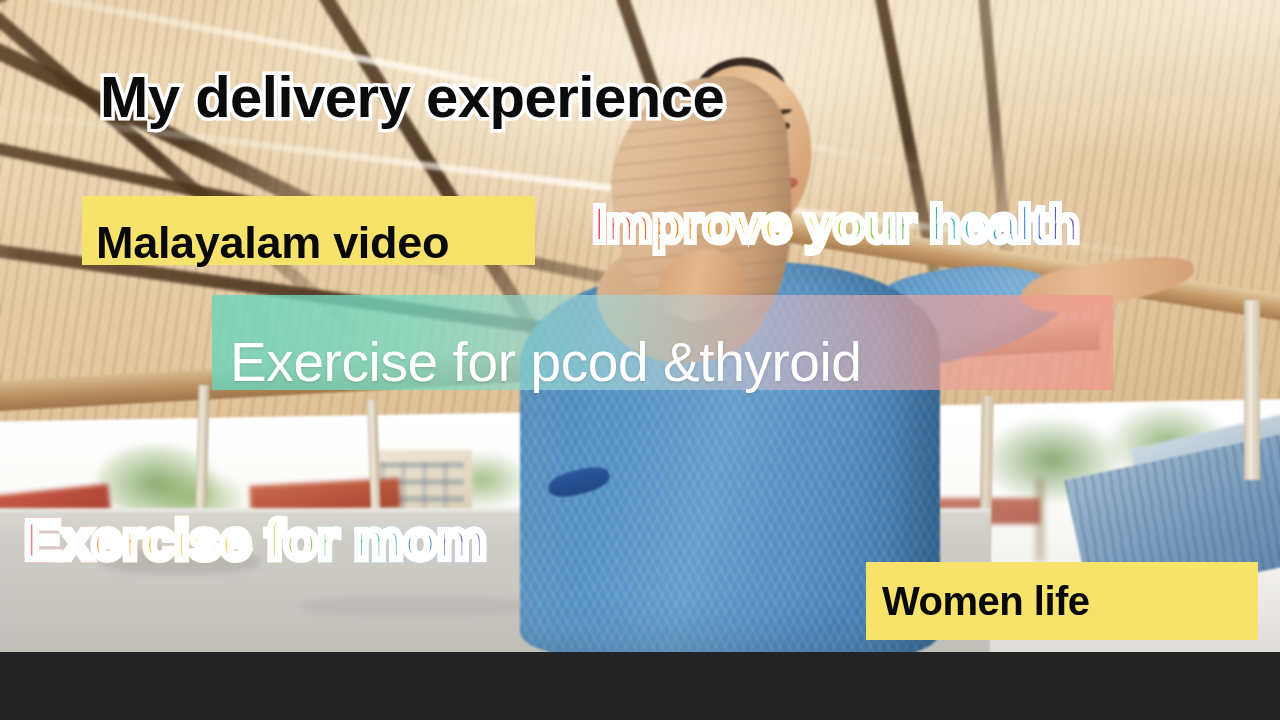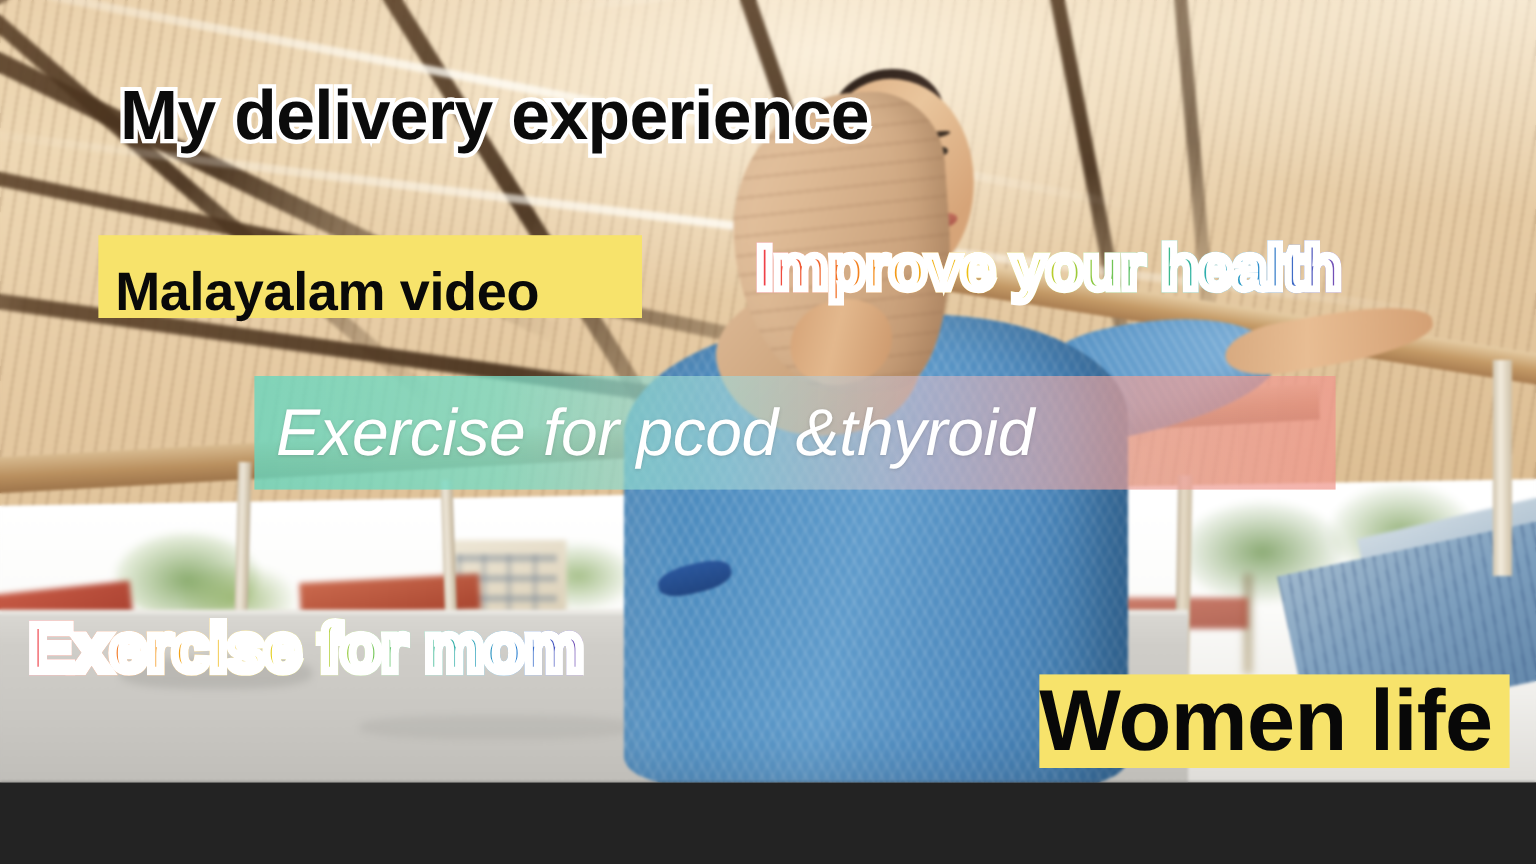--- a/index.html
+++ b/index.html
@@ -294,34 +294,33 @@
   }
   #t-improve .w{
     background:linear-gradient(90deg,
       #ef3d4f 0%, #f05a2b 9%, #f4891d 19%, #f2ad16 29%,
       #edc515 38%, #cfd024 47%, #8fc93f 57%, #4bbf72 66%,
       #2fb3a6 75%, #2e95cf 85%, #4463c4 93%, #7e4bb3 100%);
     -webkit-background-clip:text;
     background-clip:text;
     -webkit-text-fill-color:transparent;
     color:transparent;
-    margin-left:38px;
   }
 
   
   #t-band{
-    left:212px; top:313px; width:901px; height:95px;
+    left:212px; top:295px; width:901px; height:95px;
     background:linear-gradient(90deg,
       rgba(104,214,190,.80) 0%,
       rgba(120,219,196,.78) 22%,
       rgba(163,214,214,.66) 44%,
       rgba(208,185,200,.62) 62%,
       rgba(236,160,152,.70) 82%,
       rgba(240,150,140,.72) 100%);
-    display:flex; align-items:center;font-style:italic;
+    display:flex; align-items:flex-end;
   }
   #t-band-text{
     font-size:55px; color:#ffffff; font-weight:normal;
     padding-left:18px; letter-spacing:-0.4px;
     text-shadow:0 1px 3px rgba(80,80,80,.25);
   }
 
   
   #t-mom{
     left:24px; top:512px;
@@ -341,22 +340,22 @@
     color:transparent;
   }
 
   
   #t-women-box{
     left:866px; top:562px; width:392px; height:78px;
     background:#f7e36b;
     display:flex; align-items:center;
   }
   #t-women{
-    font-size:72px; font-weight:bold; color:#080808;
-    padding-left:0; letter-spacing:-0.5px;
+    font-size:40px; font-weight:bold; color:#080808;
+    padding-left:16px; letter-spacing:-0.5px;
   }
 
   
   #letterbox{
     position:absolute; left:0; top:652px; width:1280px; height:68px;
     background:#232323;
   }
 </style>
 </head>
 <body>

